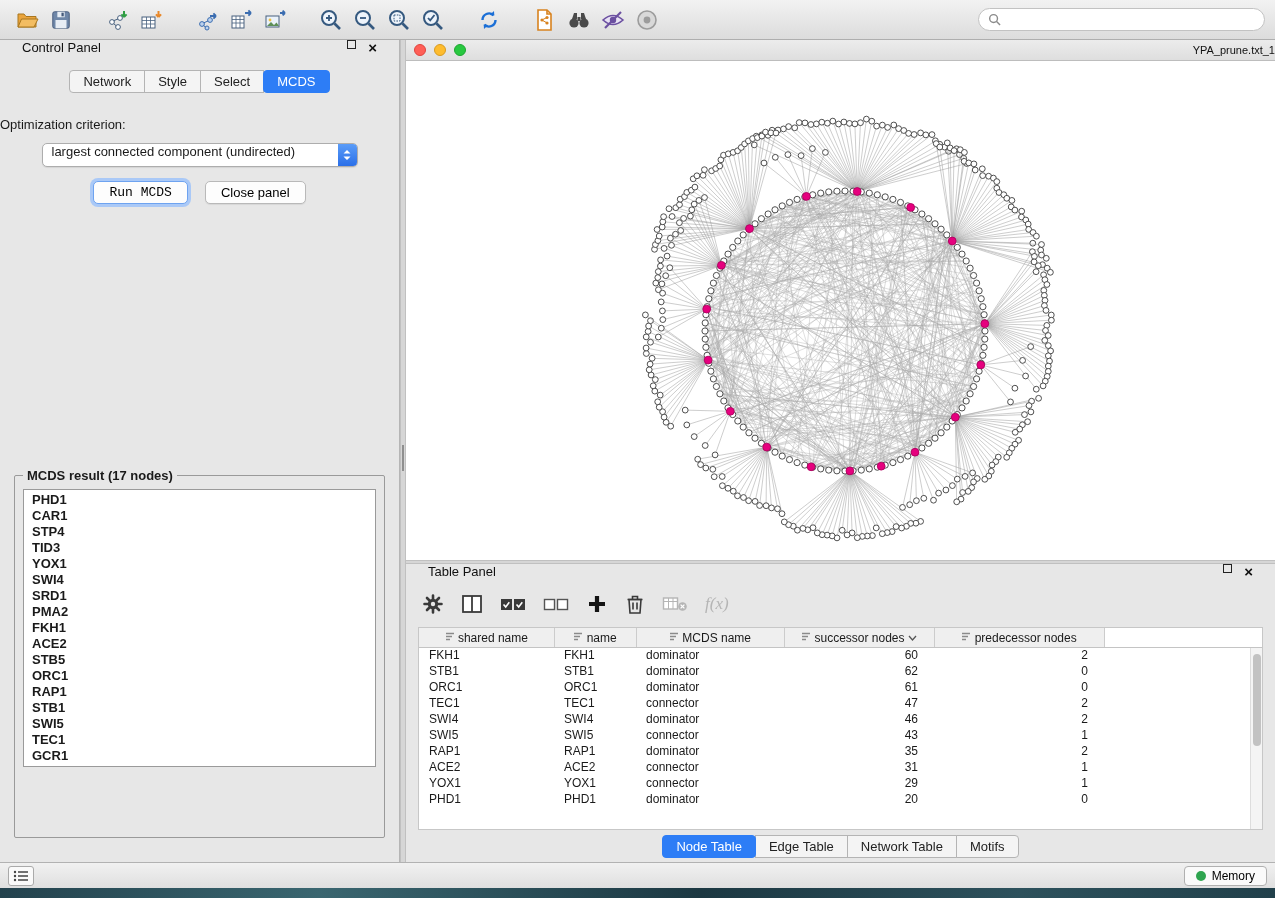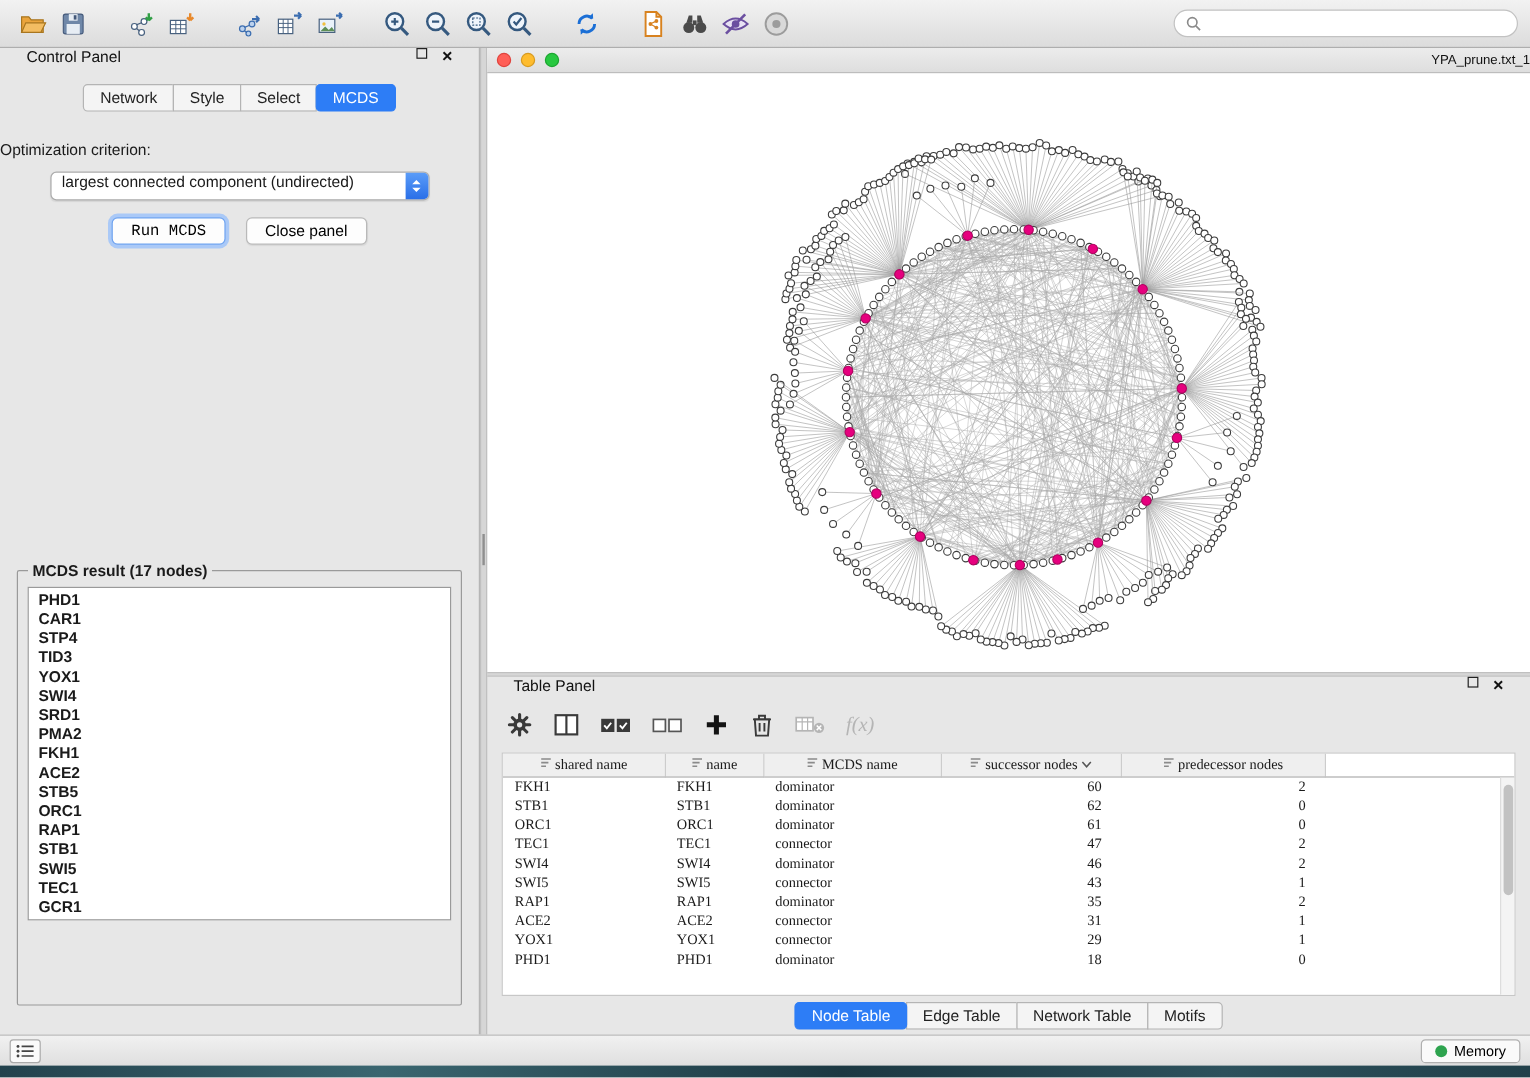--- a/index.html
+++ b/index.html
@@ -74,21 +74,21 @@
   .h-split { height:4px; background:#d6d6d6; border-top:1px solid #c0c0c0; border-bottom:1px solid #c0c0c0;
              cursor:row-resize; }
 
   
   .table-panel { flex:1; background:#e7e7e7; display:flex; flex-direction:column; }
   .table-toolbar { height:37px; display:flex; padding:0 16px; gap:17px; flex-shrink:0; }
   .ttb { border:none; background:transparent; display:flex; align-items:center; justify-content:center;
          cursor:pointer; height:28px; }
   .fx { font-family:"Liberation Serif", serif; font-style:italic; font-size:17px; color:#b5b5b5; }
 
-  .table-wrap { flex:1; margin:0 12px; background:#fff; border:1px solid #c7c7c7; position:relative; overflow:hidden;font-family:Liberation Serif, serif; }
+  .table-wrap { flex:1; margin:0 12px; background:#fff; border:1px solid #c7c7c7; position:relative; overflow:hidden; }
   table { border-collapse:collapse; table-layout:fixed; width:100%; }
   th { background:#efefef; border-right:1px solid #ccc; border-bottom:1px solid #c4c4c4; font-weight:normal;
        font-size:12px; height:19px; text-align:center; white-space:nowrap; overflow:hidden; }
   th.filler { background:#fff; border-right:none; }
   th .hlabel { vertical-align:middle; }
   td { font-size:12px; height:16px; padding:0 0 0 10px; white-space:nowrap; overflow:hidden; }
   td.num { text-align:right; padding:0 16px 0 0; }
   td.filler { padding:0; }
   .vscroll { position:absolute; top:20px; right:0; bottom:0; width:12px; background:#f4f4f4; border-left:1px solid #ddd; }
   .vscroll .thumb { position:absolute; top:6px; left:1.5px; width:8px; height:92px; background:#c2c2c2; border-radius:5px; }
@@ -1676,21 +1676,21 @@
                 <td>YOX1</td>
                 <td>connector</td>
                 <td class="num">29</td>
                 <td class="num">1</td>
                 <td class="filler"></td>
               </tr>
               <tr>
                 <td>PHD1</td>
                 <td>PHD1</td>
                 <td>dominator</td>
-                <td class="num">18</td>
+                <td class="num">20</td>
                 <td class="num">0</td>
                 <td class="filler"></td>
               </tr>
             </tbody>
         </table>
         <div class="vscroll">
             <div class="thumb"></div>
           </div>
       </div>
 

